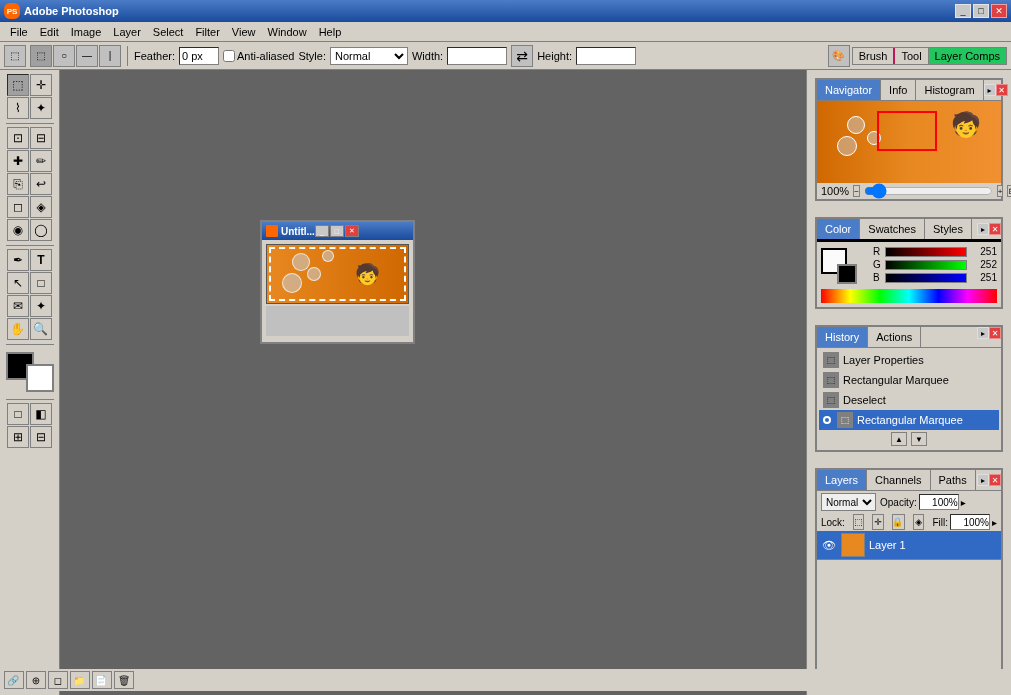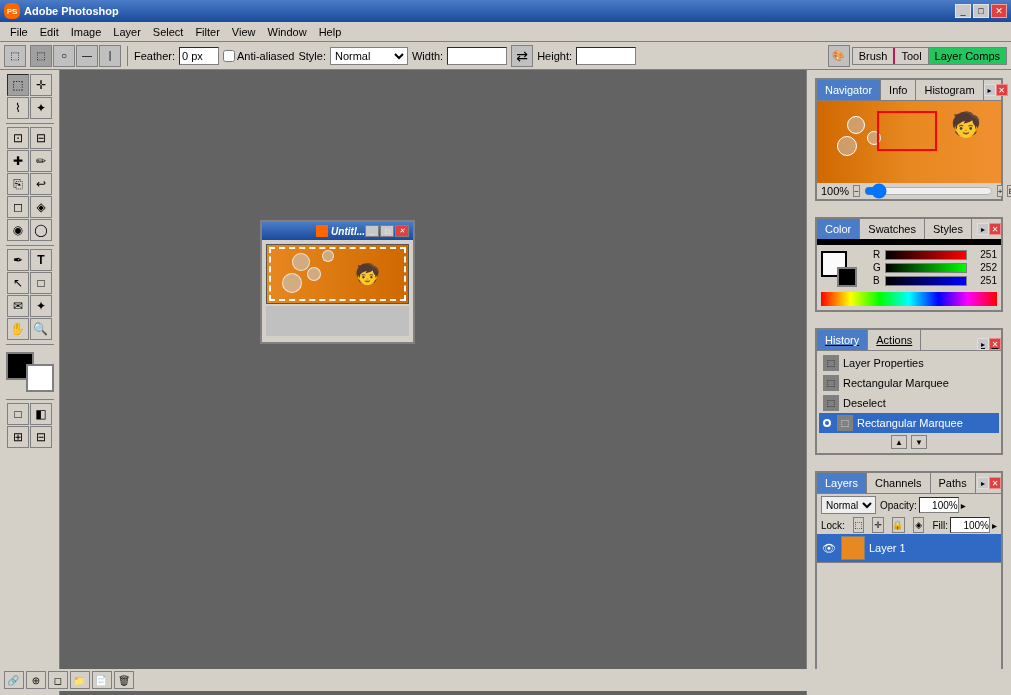--- a/index.html
+++ b/index.html
@@ -64,22 +64,22 @@
       flex: 1; background: #636363; position: relative; overflow: hidden;
     }
 
     
     .doc-window {
       position: absolute; top: 150px; left: 200px;
       width: 155px; background: #d4d0c8; border: 2px solid #808080;
     }
     .doc-title-bar {
       background: linear-gradient(to bottom, #4a7cc7, #1a4a9c);
-      height: 18px; display: flex; align-items: center; justify-content: flex-end;
-      padding: 0 4px; color: white; font-style: italic;
+      height: 18px; display: flex; align-items: center; justify-content: flex-start;
+      padding: 0 4px; color: white;
     }
     .doc-title-text { font-size: 10px; font-weight: bold; display: flex; align-items: center; gap: 3px; }
     .doc-title-icon { width: 12px; height: 12px; background: #ff6600; border-radius: 1px; }
     .doc-title-buttons { display: flex; gap: 1px; }
     .doc-btn { width: 14px; height: 12px; background: #c8c8c8; border: 1px solid #808080; display: flex; align-items: center; justify-content: center; font-size: 7px; cursor: pointer; }
     .doc-btn.close-btn { background: #e04040; color: white; }
     .doc-content { padding: 4px; }
     .doc-image-area {
       width: 143px; height: 60px;
       background: linear-gradient(to right, #e88820, #d06800);
@@ -353,21 +353,21 @@
       <div class="navigator-controls">
         <span class="zoom-text">100%</span>
         <div style="width:12px;height:12px;border:1px solid #808080;background:#d4d0c8;display:flex;align-items:center;justify-content:center;font-size:8px;cursor:pointer;">−</div>
         <input type="range" class="zoom-slider" min="1" max="1600" value="100" style="">
         <div style="width:12px;height:12px;border:1px solid #808080;background:#d4d0c8;display:flex;align-items:center;justify-content:center;font-size:8px;cursor:pointer;">+</div>
         <div style="width:12px;height:12px;border:1px solid #808080;background:#d4d0c8;display:flex;align-items:center;justify-content:center;font-size:8px;cursor:pointer;">⊟</div>
       </div>
     </div>
 
     <div class="panel">
-      <div style="display:flex;align-items:center;background:#d4d0c8;border-bottom:6px solid #000000;">
+      <div style="display:flex;align-items:center;background:#d4d0c8;border-bottom:3px solid #000000;">
         <div class="panel-tab active">Color</div>
         <div class="panel-tab">Swatches</div>
         <div class="panel-tab">Styles</div>
         <div style="margin-left:auto;display:flex;">
           <div class="ptb-btn ptb-min">▸</div>
           <div class="ptb-btn ptb-close">✕</div>
         </div>
       </div>
       <div class="color-panel-content">
         <div class="color-display">
@@ -397,21 +397,21 @@
               </div>
               <span class="color-value">251</span>
             </div>
           </div>
         </div>
         <div class="color-spectrum"></div>
       </div>
     </div>
 
     <div class="panel">
-      <div style="display:flex;align-items:flex-end;background:#d4d0c8;border-bottom:1px solid #808080;text-decoration:underline;">
+      <div style="display:flex;align-items:flex-start;background:#d4d0c8;border-bottom:1px solid #808080;">
         <div class="panel-tab active">History</div>
         <div class="panel-tab">Actions</div>
         <div style="margin-left:auto;display:flex;">
           <div class="ptb-btn ptb-min">▸</div>
           <div class="ptb-btn ptb-close">✕</div>
         </div>
       </div>
       <div class="history-content">
         <div class="history-scroll">
           <div class="history-item">

